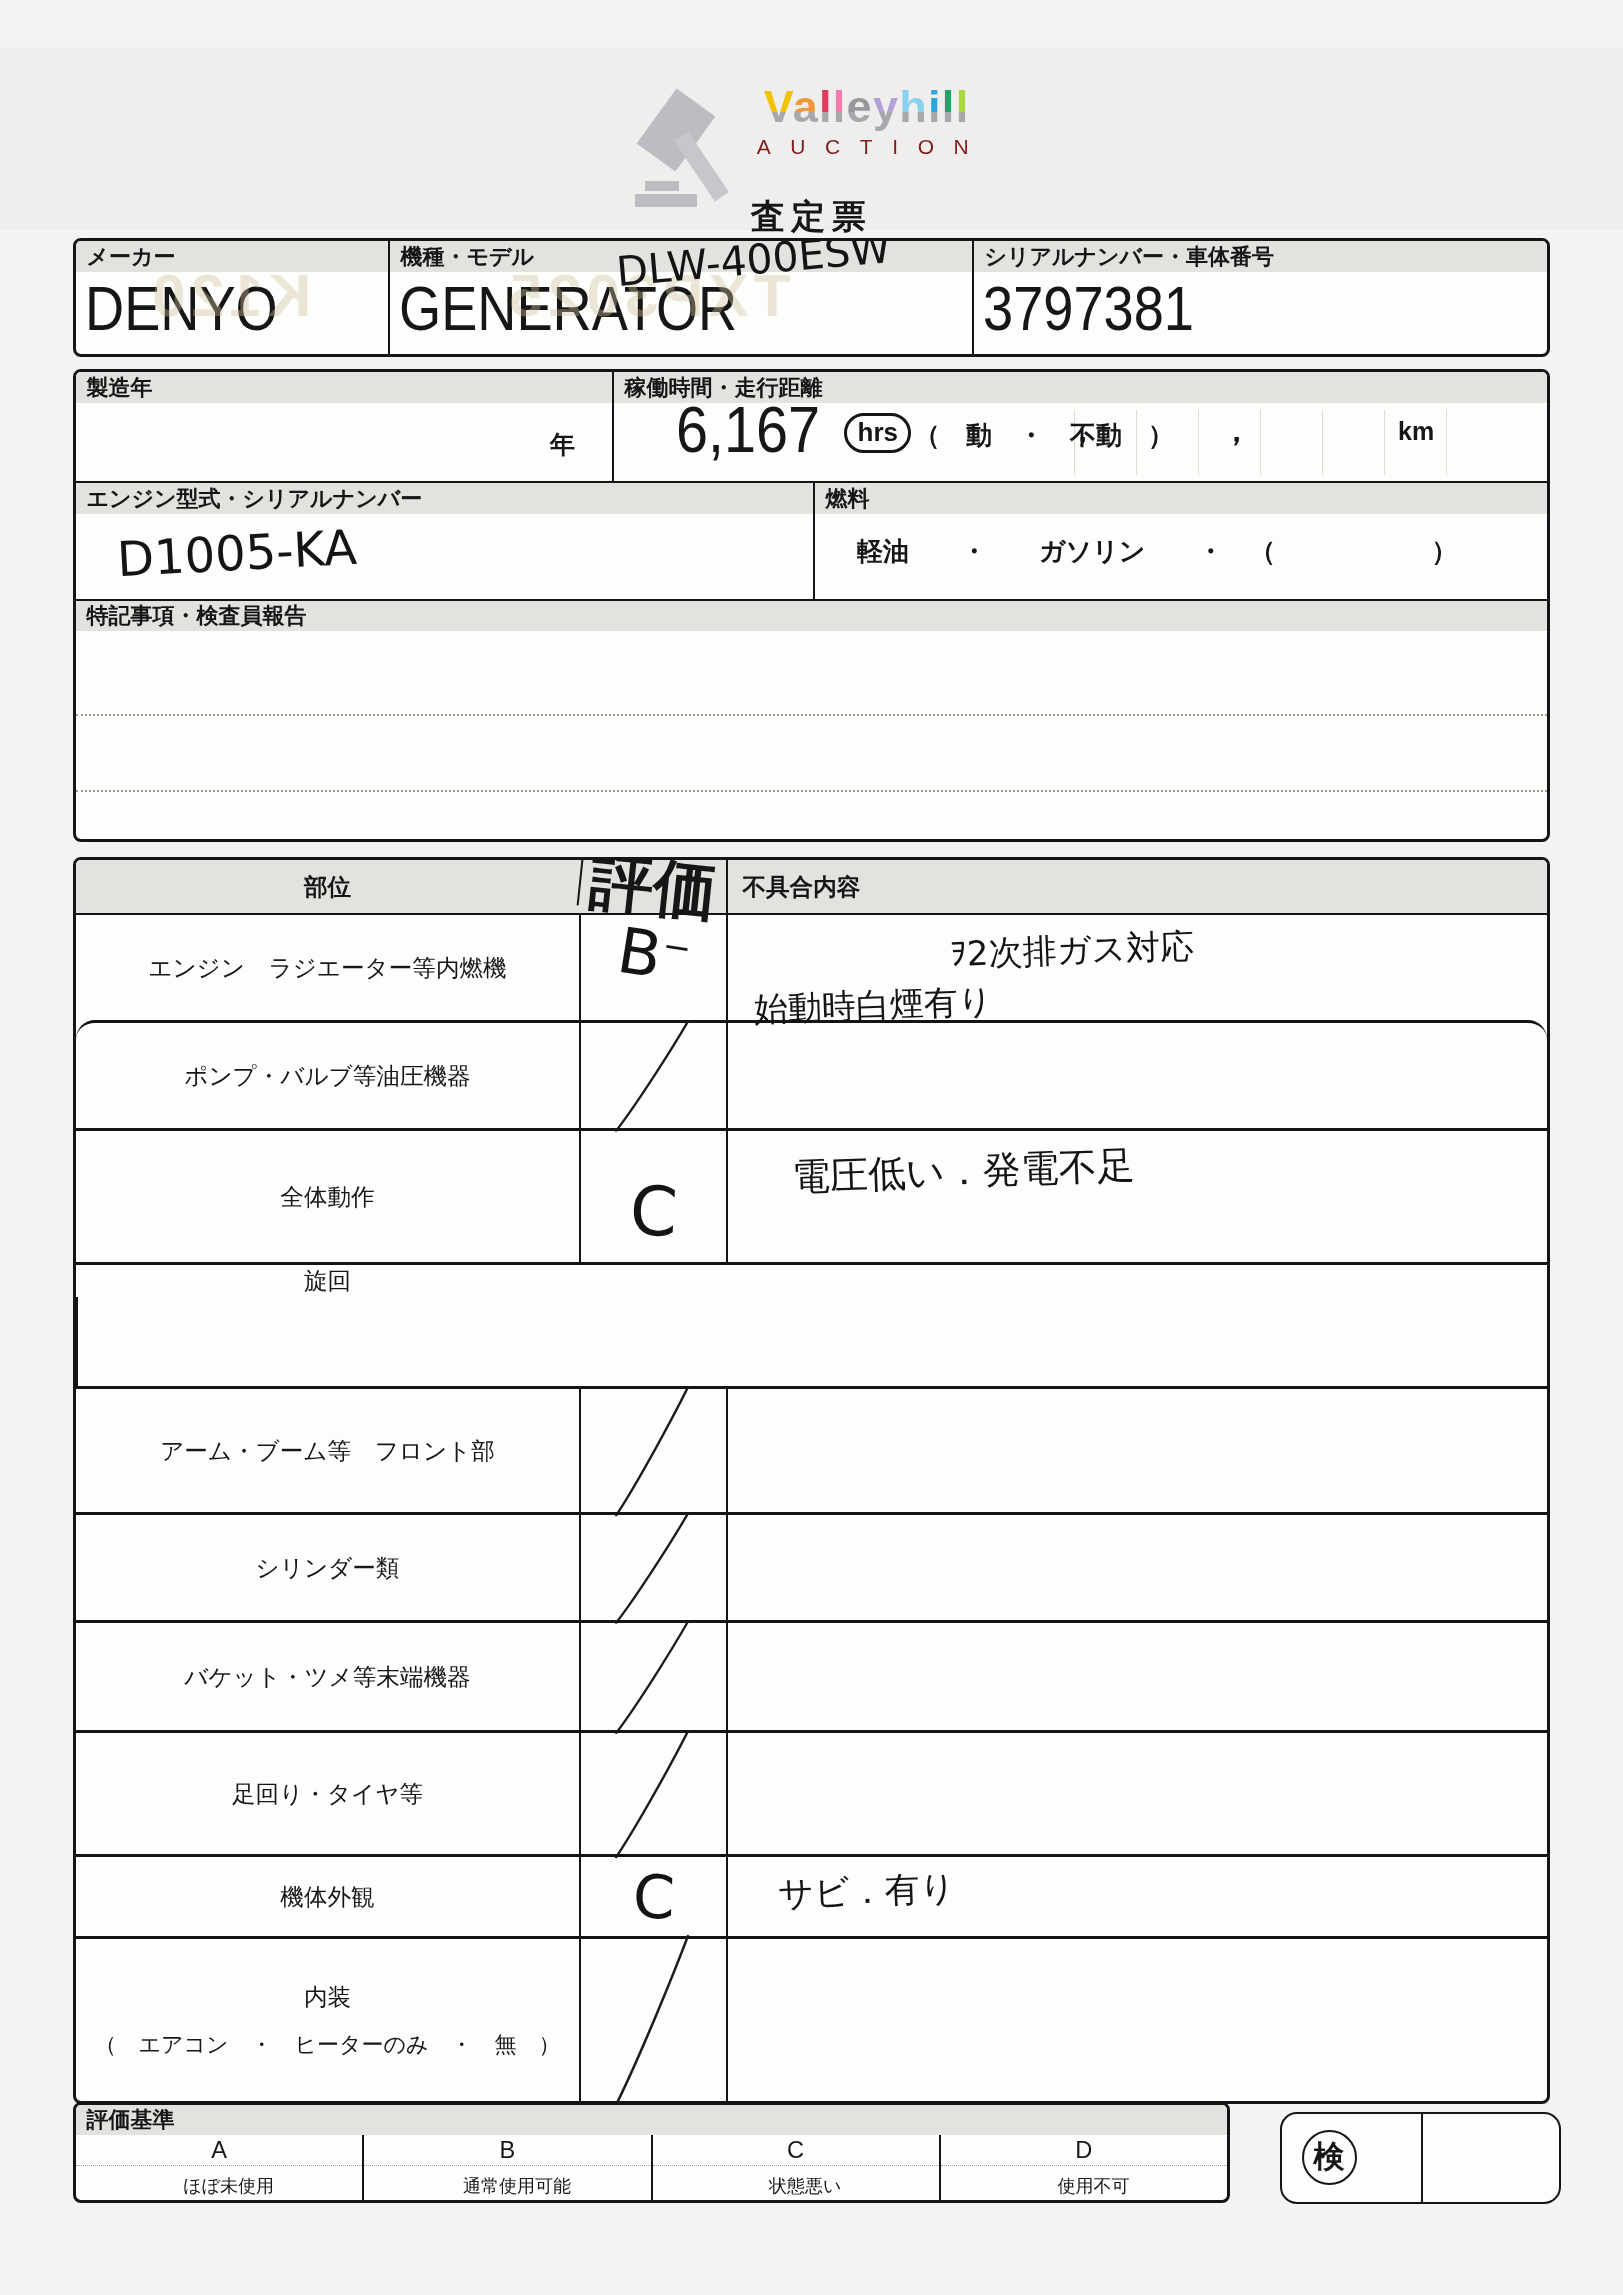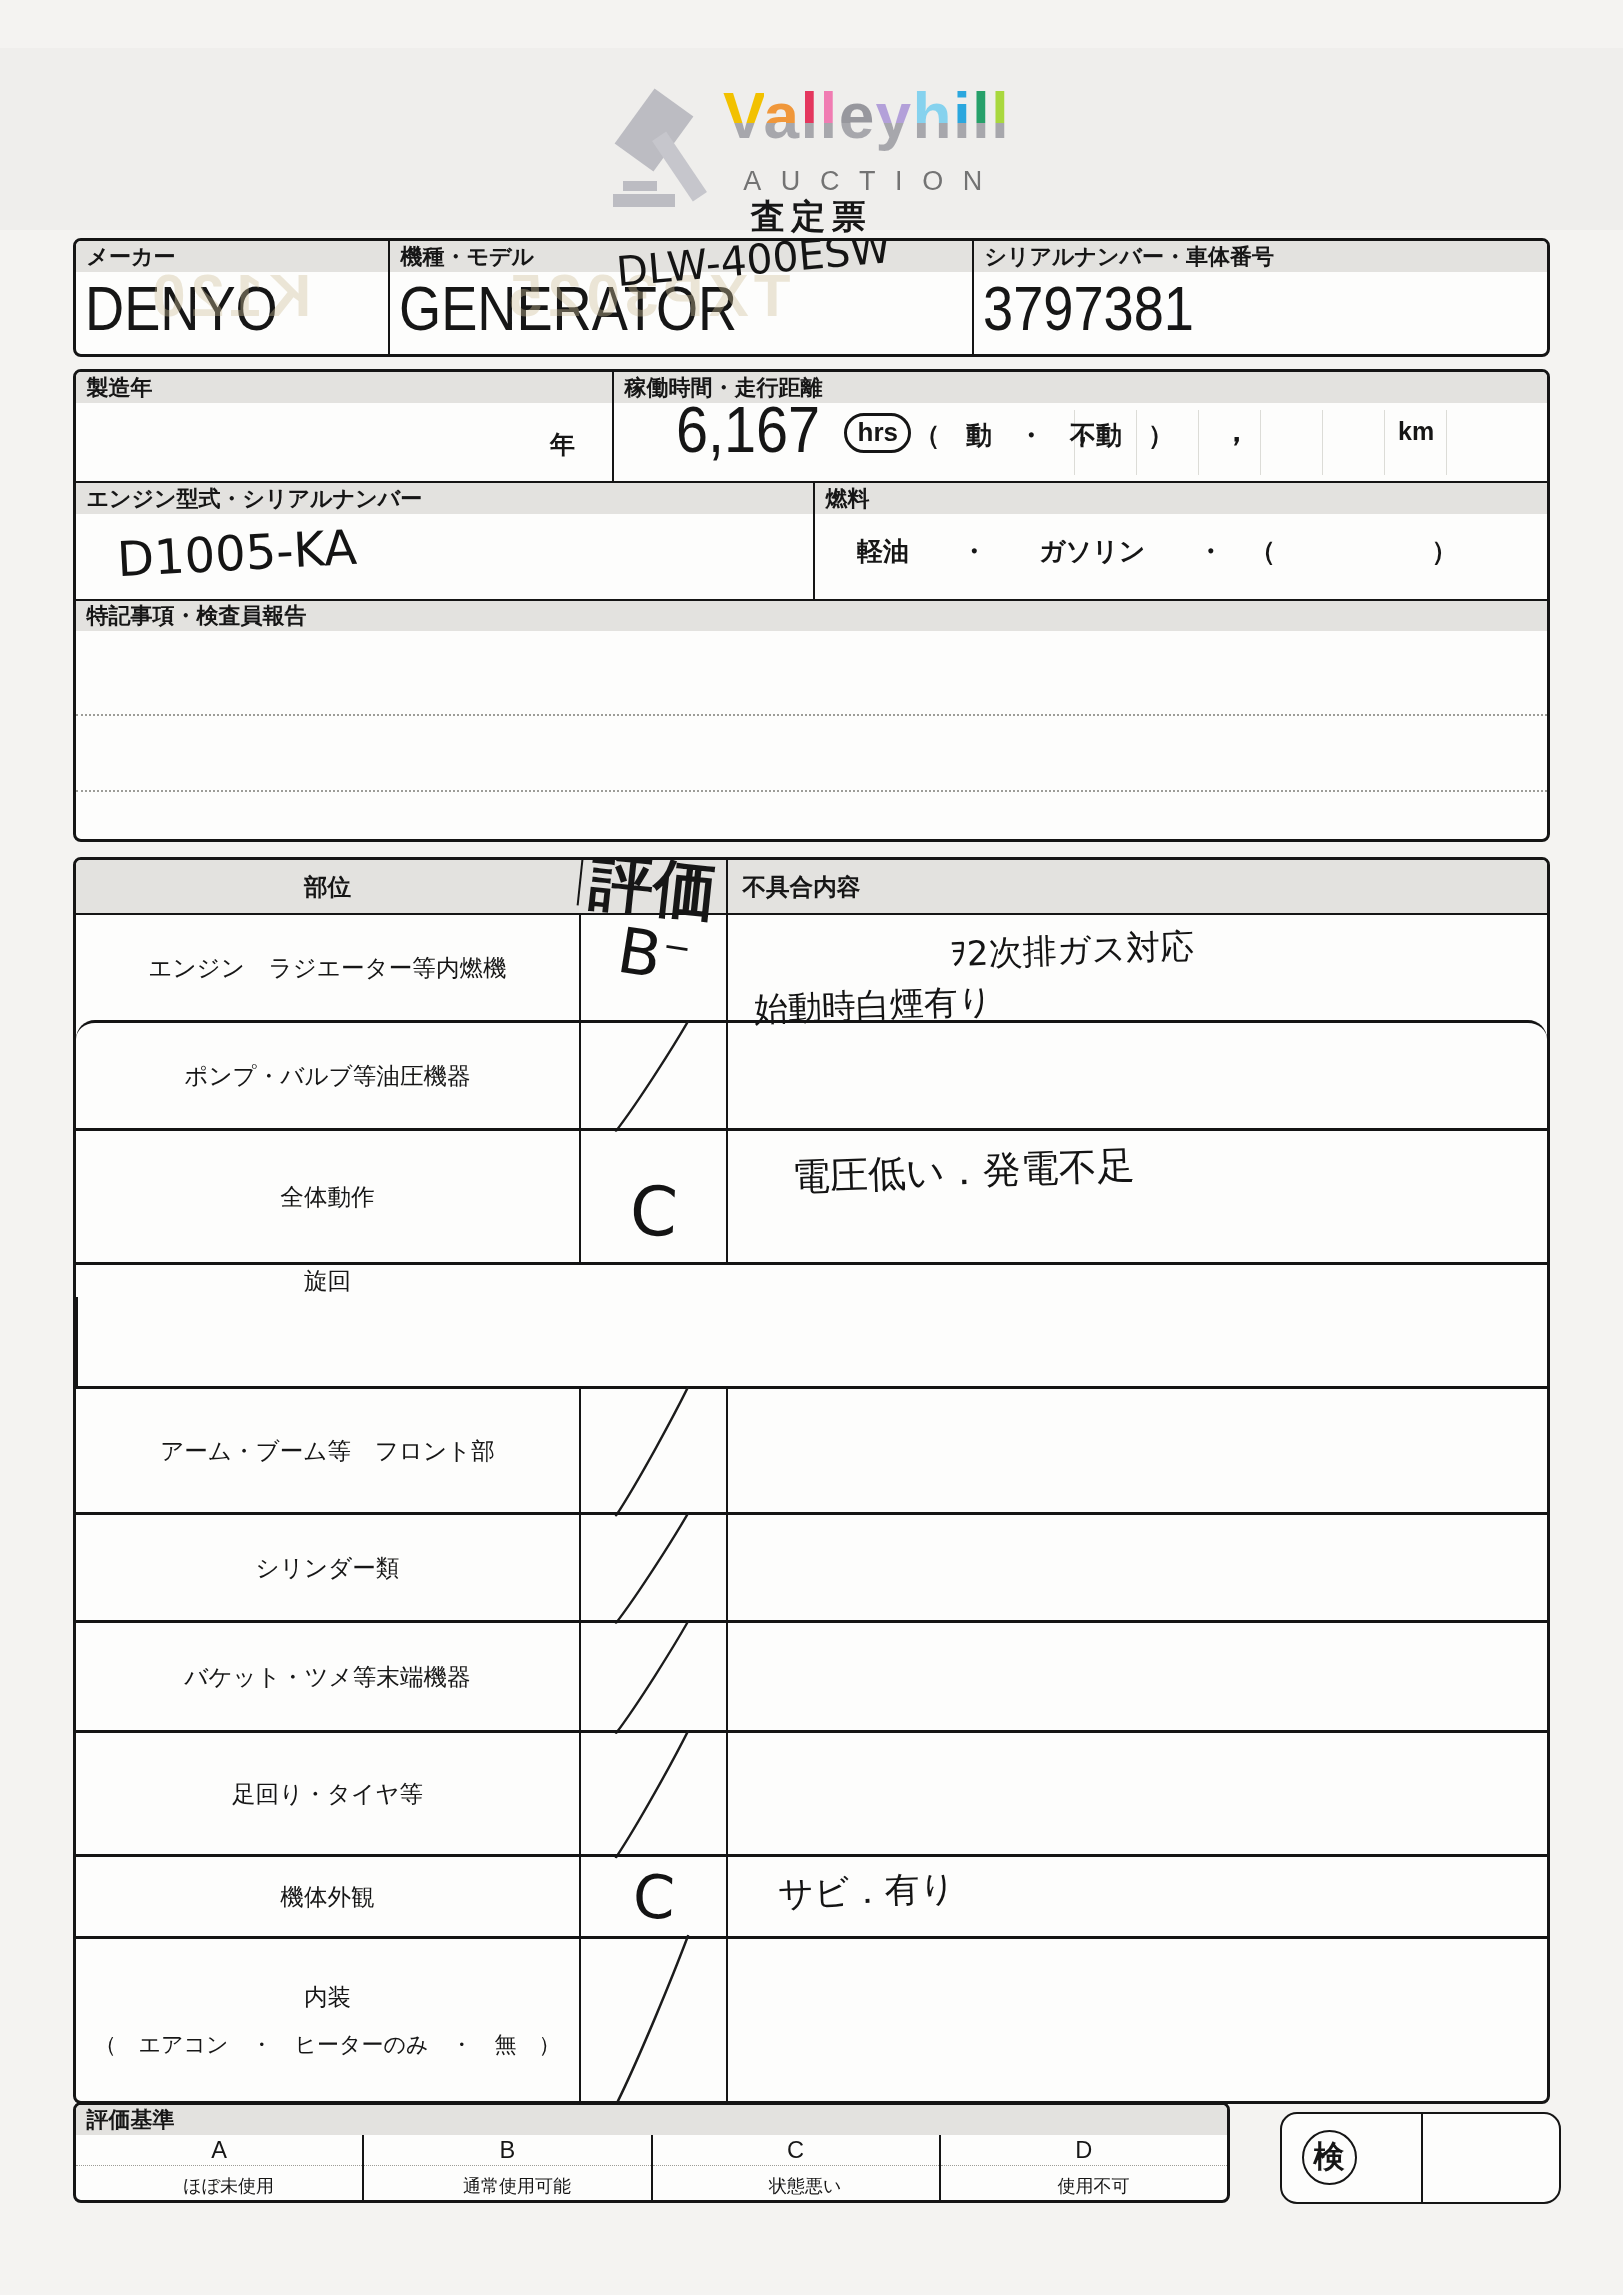--- a/index.html
+++ b/index.html
@@ -12,26 +12,26 @@
   .top-band{position:absolute;left:0;top:48px;width:1623px;height:182px;background:#efeeec;}
 
   
   .logo-row{position:absolute;top:84px;left:0;width:1623px;display:flex;justify-content:center;align-items:flex-start;gap:18.3px;}
   .gavel{position:relative;width:92px;height:111px;margin-top:11.8px;}
   .gavel-head{position:absolute;left:17px;top:0;width:48px;height:68px;background:#bcbcc2;transform:rotate(36deg);}
   .gavel-handle{position:absolute;left:58px;top:34px;width:17px;height:73px;background:#c6c6cc;transform:rotate(-34deg);}
   .gavel-base-top{position:absolute;left:10.5px;bottom:15.7px;width:34px;height:10.5px;background:#bcbcc2;}
   .gavel-base{position:absolute;left:0;bottom:0;width:62px;height:13px;background:#bcbcc2;}
   .brand-col{display:flex;flex-direction:column;align-items:center;}
-  .brand{font-size:64px;font-weight:bold;line-height:1;letter-spacing:1.3px;}
+  .brand{font-size:45px;font-weight:bold;line-height:1;letter-spacing:1.3px;}
   .bl{color:var(--c);}
   @supports ((-webkit-background-clip:text) or (background-clip:text)){
     .bl{background-image:var(--g);-webkit-background-clip:text;background-clip:text;color:transparent;}
   }
-  .auction{font-size:27px;letter-spacing:19.6px;color:#737373;margin-top:18px;padding-left:11.8px;}
+  .auction{font-size:21px;letter-spacing:19.6px;color:#7f1d1d;margin-top:6px;padding-left:11.8px;}
   .sheet-title{position:absolute;top:194px;left:0;width:1623px;text-align:center;font-size:34px;font-weight:bold;letter-spacing:6.5px;}
 
   
   .bleed{position:absolute;font-size:60px;font-weight:bold;color:#cfc09a;opacity:.38;transform:scaleX(-1);letter-spacing:5.2px;z-index:5;pointer-events:none;}
   .bleed.left{left:147px;top:261px;}
   .bleed.right{left:504px;top:261px;}
 
   
   .box{position:absolute;left:73px;width:1477px;background:#fdfdfc;border:3.3px solid #151515;border-radius:7.9px;box-sizing:border-box;overflow:hidden;}
   .band{background:#e3e2df;display:flex;align-items:center;padding:0 10.5px;font-weight:bold;font-size:22px;box-sizing:border-box;}

